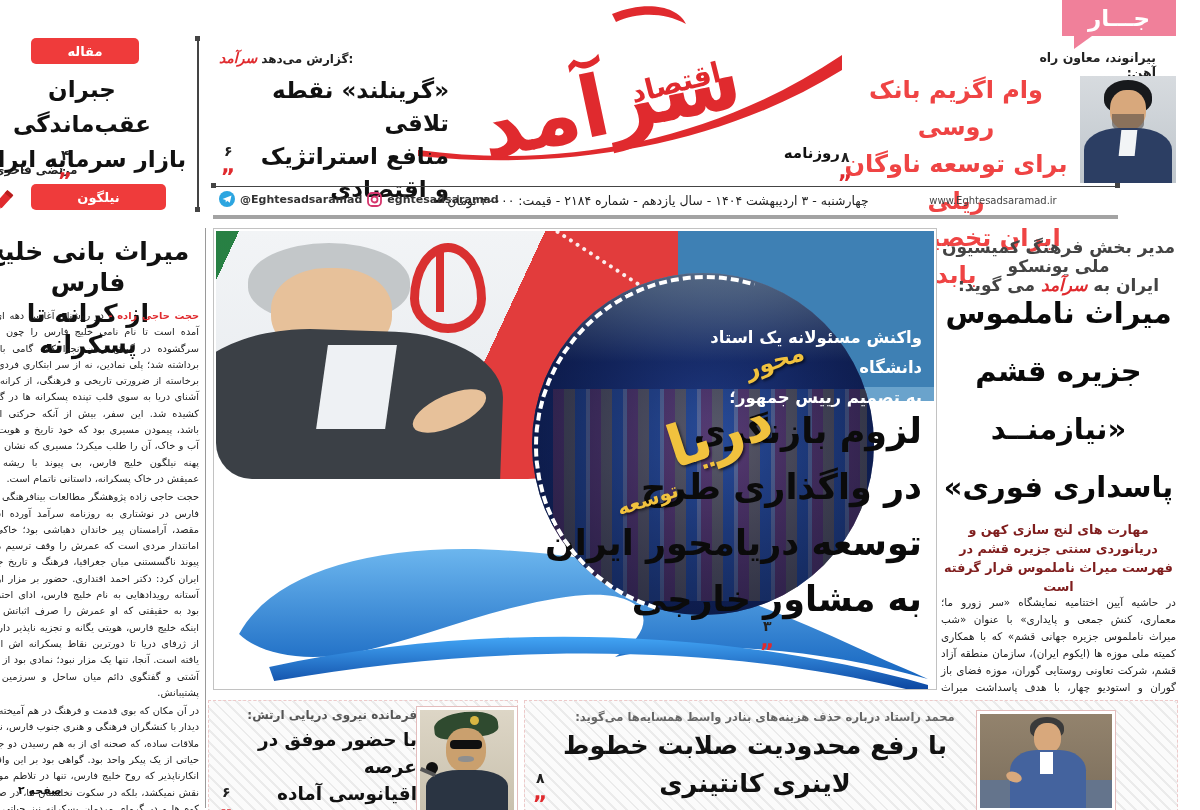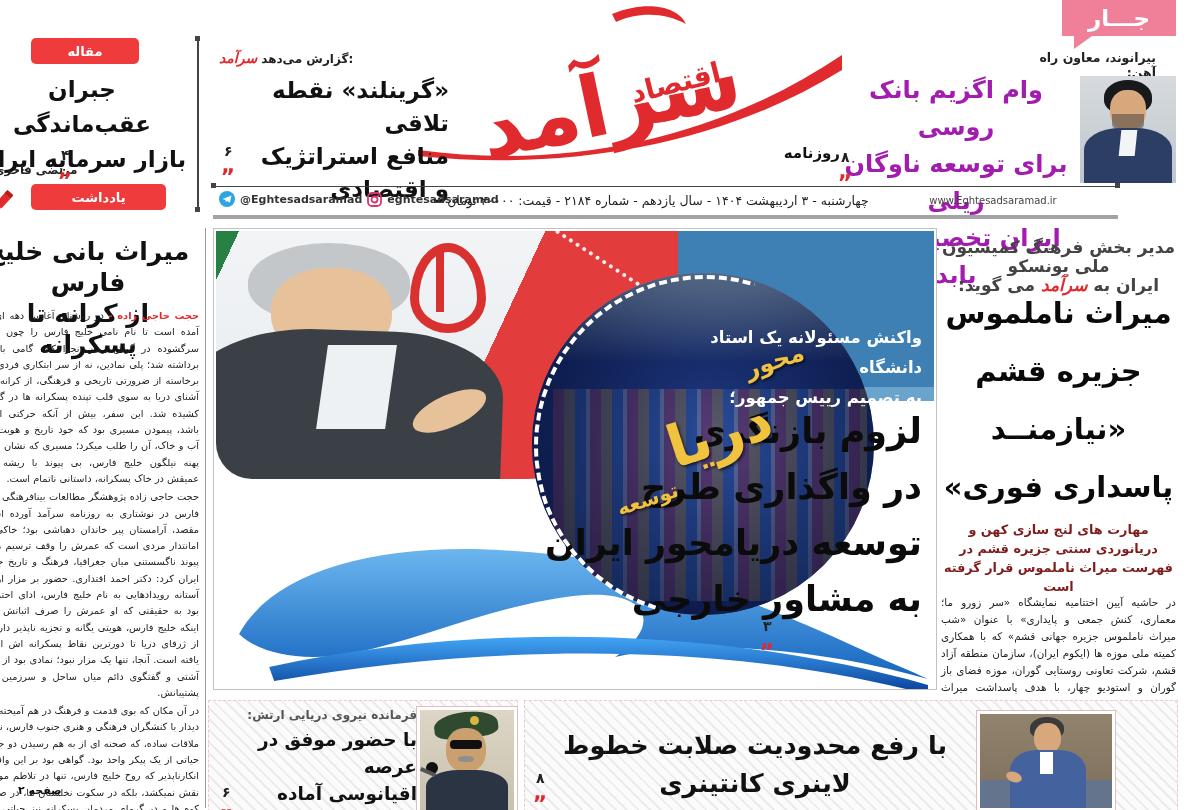--- a/index.html
+++ b/index.html
@@ -5,21 +5,21 @@
   html,body{margin:0;padding:0;background:#fff;}
   .page{position:relative;width:1200px;height:810px;background:#fff;overflow:hidden;
         font-family:"DejaVu Sans",sans-serif;color:#111;direction:rtl;padding-left:24px;}
   .abs{position:absolute;}
   
   .banner{left:1086px;top:0;width:114px;height:36px;background:#f0809a;color:#fff;
           font-size:23px;font-weight:bold;display:flex;align-items:center;justify-content:center;}
   .banner-tail{left:1098px;top:36px;width:0;height:0;border-top:13px solid #f0809a;border-right:18px solid transparent;}
   .rail-kicker{left:1030px;top:50px;width:150px;text-align:right;font-size:12.5px;font-weight:bold;color:#222;}
   .rail-headline{left:856px;top:72px;width:248px;text-align:center;font-size:24px;line-height:37px;
-                 font-weight:bold;color:#a21caf;letter-spacing:-0.5px;}
+                 font-weight:bold;color:#ef4444;letter-spacing:-0.5px;}
   .pagenum{display:flex;flex-direction:column;align-items:center;line-height:1;}
   .pn{font-size:14px;font-weight:bold;color:#222;}
   .pq{font-size:22px;font-weight:bold;color:#e02a2e;margin-top:-4px;}
   
   .ph{overflow:hidden;}
   .ph i{position:absolute;display:block;}
   .rail-photo{left:1104px;top:76px;width:96px;height:107px;background:linear-gradient(#d7dbdf,#bfc6cc);}
   .rp-hair{left:24px;top:4px;width:48px;height:34px;background:#17191c;border-radius:50% 50% 40% 40%;}
   .rp-face{left:30px;top:14px;width:36px;height:40px;background:#d8a87c;border-radius:45%;}
   .rp-beard{left:32px;top:38px;width:32px;height:18px;background:#4a4440;border-radius:0 0 45% 45%;opacity:.55;}
@@ -206,21 +206,21 @@
   <div class="abs cap-headline">
     <div>جبران عقب‌ماندگی</div>
     <div>بازار سرمایه ایران</div>
   </div>
   <div class="abs cap-byline">مرتضی فاخری</div>
   <div class="abs pagenum cap-page">
     <span class="pn">۴</span>
     <span class="pq">„</span>
   </div>
   <div class="abs badge cap-badge2">
-    <span>یادداشت</span>
+    <span>نیلگون</span>
   </div>
   <div class="abs pencil">
     <svg width="34" height="34" viewBox="0 0 34 34">
       <g transform="rotate(42 17 17)">
         <rect x="13" y="3" width="8" height="18" rx="1.5" fill="#e02a2e"></rect>
         <rect x="13" y="3" width="8" height="4" fill="#b71c1c"></rect>
         <path d="M13,21 L21,21 L17,29 Z" fill="#eab8b8"></path>
       </g>
     </svg>
   </div>
@@ -353,20 +353,21 @@
       <i class="cm-face"></i>
       <i class="cm-glass"></i>
       <i class="cm-must"></i>
       <i class="cm-suit"></i>
       <i class="cm-mic"></i>
       <i class="cm-stem"></i>
     </div>
   </div>
 
   <div class="abs hatch portsb">
+    <div class="pt-kicker">محمد راستاد درباره حذف هزینه‌های بنادر واسط همسایه‌ها می‌گوید:</div>
     <div class="pt-headline">
       <div>با رفع محدودیت صلابت خطوط لاینری کانتینری</div>
       <div>بنادر اصلی ایران هاب منطقه می‌شوند</div>
     </div>
     <div class="pagenum pt-page">
       <span class="pn">۸</span>
       <span class="pq">„</span>
     </div>
     <div class="ph pt-photo">
       <i class="rs-couch"></i>

